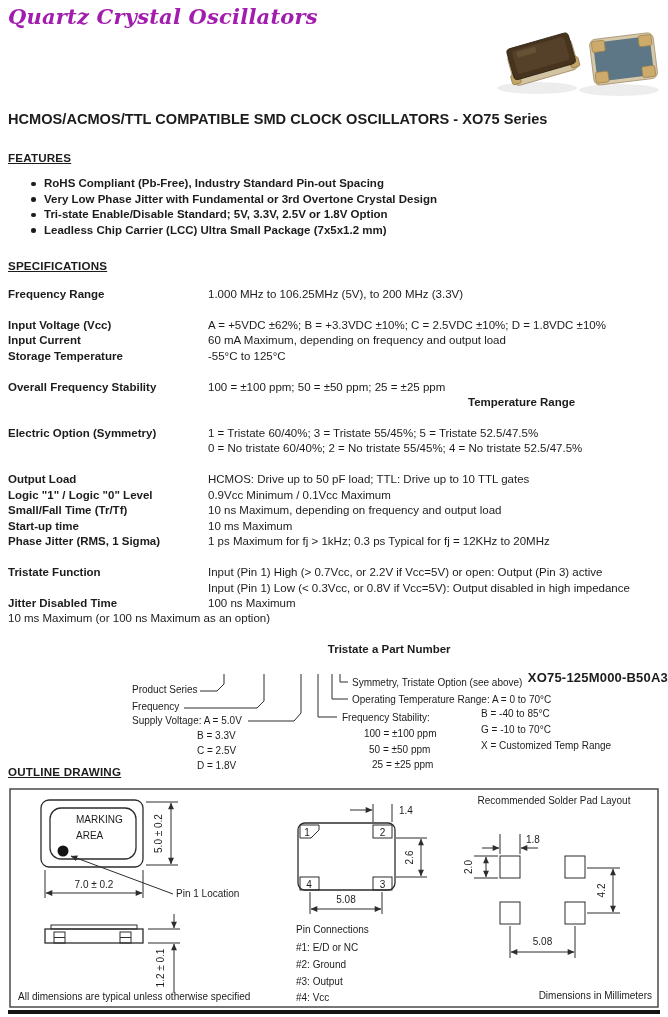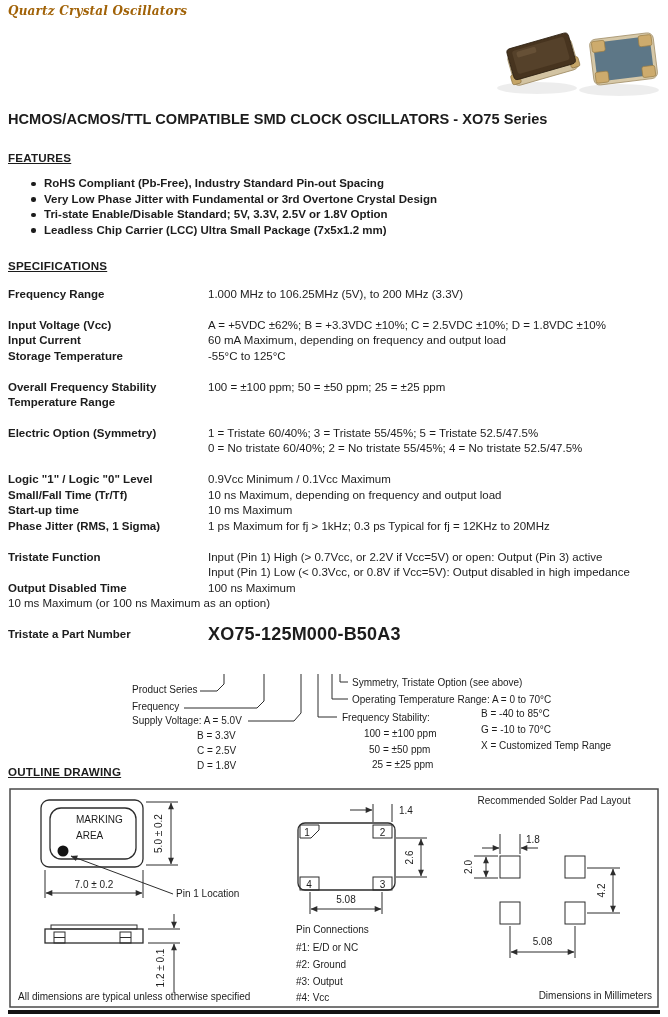--- a/index.html
+++ b/index.html
@@ -4,42 +4,42 @@
 <style>
   html,body { margin:0; padding:0; background:#ffffff; }
   body {
     width:668px; height:1017px; position:relative; overflow:hidden;
     font-family:"Liberation Sans", sans-serif; color:#1c1c1c;
   }
   .abs { position:absolute; }
   .brand-title {
     left:8px; top:4px;
     font-family:"DejaVu Serif", serif; font-style:italic; font-weight:bold;
-    font-size:12px; color:#a16207; letter-spacing:0.2px;
+    font-size:21px; color:#a21caf; letter-spacing:0.2px;
   }
   .main-heading { left:8px; top:111px; font-size:14.6px; font-weight:bold; white-space:nowrap; }
   .section-heading { font-size:11.6px; font-weight:bold; letter-spacing:0.2px;text-decoration:underline; }
   #features-heading { left:8px; top:151px; }
   #specs-heading { left:8px; top:259px; }
   #outline-heading { left:8px; top:765px; }
   .features-list { left:30px; top:176px; width:600px;font-weight:bold; }
   .feature-item {
     position:relative; padding-left:14px; font-size:11.5px; line-height:15.5px;
     white-space:nowrap;
   }
   .feature-item::before {
     content:""; position:absolute; left:1px; top:5.5px; width:4.5px; height:4.5px;
     border-radius:50%; background:#1c1c1c;
   }
   .specs { left:8px; top:287px; width:660px; font-size:11.5px; line-height:15.45px; }
   .spec-group { margin-bottom:15.45px; }
-  .spec-row { display:flex; }
+  .spec-row { display:flex;justify-content:flex-end; }
   .spec-label { width:200px; flex:none; font-weight:bold; white-space:nowrap; }
   .spec-value { flex:1; white-space:nowrap; }
-  .pn-value { font-weight:bold; font-size:18px; letter-spacing:0.2px; white-space:nowrap; }
+  .pn-value { font-weight:bold; font-size:13px; letter-spacing:0.2px; white-space:nowrap;margin-top:28px; }
   svg { display:block; }
   svg text { font-family:"Liberation Sans", sans-serif; fill:#1c1c1c; font-size:10px; }
   .draw-line { stroke:#2d2d2d; stroke-width:1; fill:none; }
   .draw-shape { stroke:#2d2d2d; stroke-width:1.3; fill:none; }
 </style>
 </head>
 <body>
 
 <div class="abs brand-title">Quartz Crystal Oscillators</div>
 
@@ -111,20 +111,24 @@
         <div class="spec-label">Electric Option (Symmetry)</div>
         <div class="spec-value">1 = Tristate 60/40%; 3 = Tristate 55/45%; 5 = Tristate 52.5/47.5%</div>
       </div>
     <div class="spec-row">
         <div class="spec-label"></div>
         <div class="spec-value">0 = No tristate 60/40%; 2 = No tristate 55/45%; 4 = No tristate 52.5/47.5%</div>
       </div>
   </div>
   <div class="spec-group">
     <div class="spec-row">
+        <div class="spec-label">Output Load</div>
+        <div class="spec-value">HCMOS: Drive up to 50 pF load; TTL: Drive up to 10 TTL gates</div>
+      </div>
+    <div class="spec-row">
         <div class="spec-label">Logic "1" / Logic "0" Level</div>
         <div class="spec-value">0.9Vcc Minimum / 0.1Vcc Maximum</div>
       </div>
     <div class="spec-row">
         <div class="spec-label">Small/Fall Time (Tr/Tf)</div>
         <div class="spec-value">10 ns Maximum, depending on frequency and output load</div>
       </div>
     <div class="spec-row">
         <div class="spec-label">Start-up time</div>
         <div class="spec-value">10 ms Maximum</div>
@@ -137,21 +141,21 @@
   <div class="spec-group">
     <div class="spec-row">
         <div class="spec-label">Tristate Function</div>
         <div class="spec-value">Input (Pin 1) High (&gt; 0.7Vcc, or 2.2V if Vcc=5V) or open: Output (Pin 3) active</div>
       </div>
     <div class="spec-row">
         <div class="spec-label"></div>
         <div class="spec-value">Input (Pin 1) Low (&lt; 0.3Vcc, or 0.8V if Vcc=5V): Output disabled in high impedance</div>
       </div>
     <div class="spec-row">
-        <div class="spec-label">Output Disabled Time</div>
+        <div class="spec-label">Jitter Disabled Time</div>
         <div class="spec-value">100 ns Maximum</div>
       </div>
     <div class="spec-row">
         <div class="spec-value">10 ms Maximum (or 100 ns Maximum as an option)</div>
       </div>
   </div>
   <div class="spec-group">
     <div class="spec-row">
         <div class="spec-label">Tristate a Part Number</div>
         <div class="pn-value">XO75-125M000-B50A3</div>

